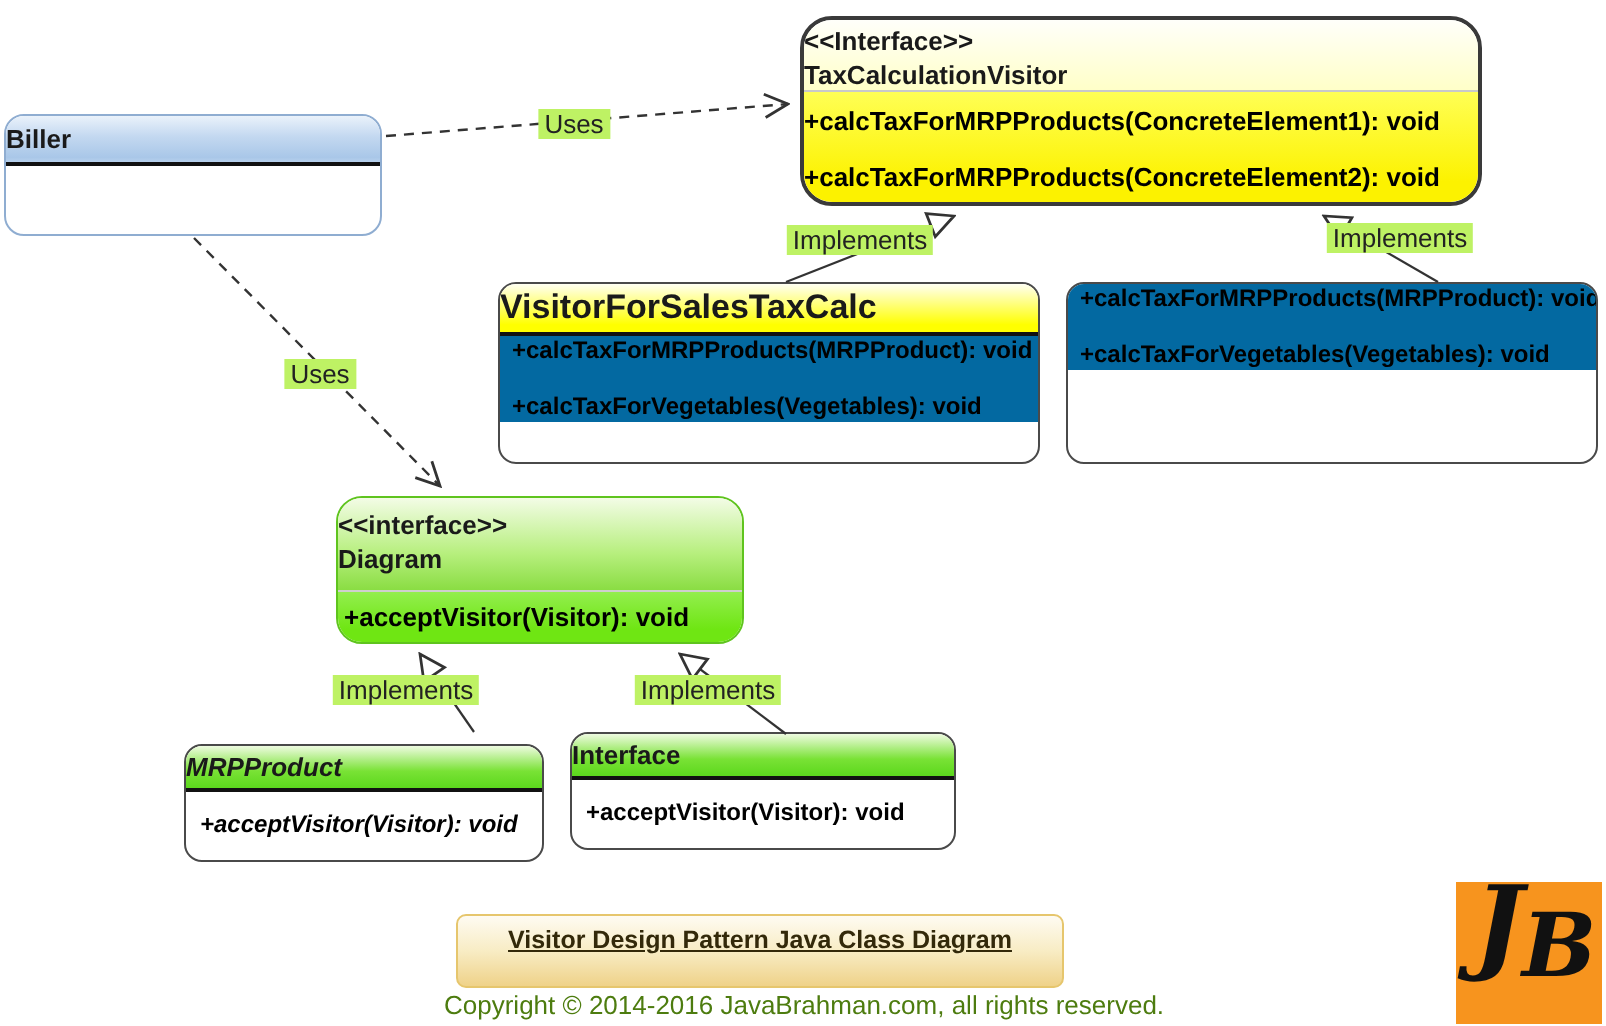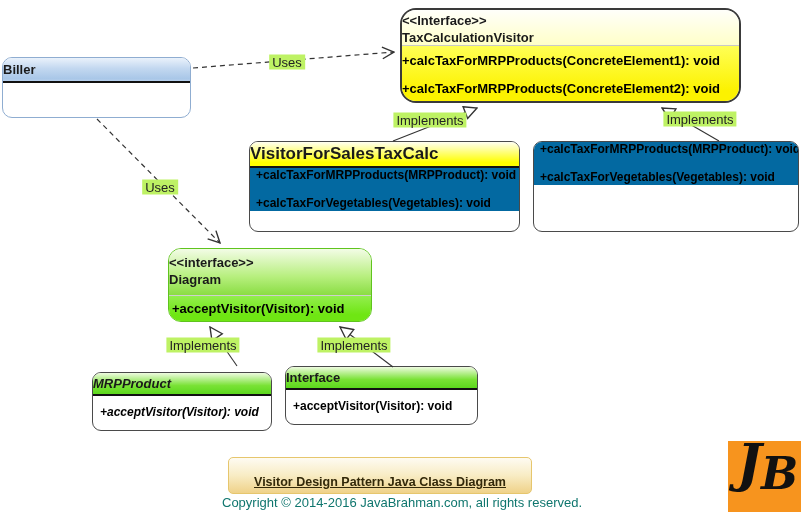--- a/index.html
+++ b/index.html
@@ -53,23 +53,23 @@
   
   .conn-label{position:absolute;transform:translate(-50%,-50%);background:#bef264;
     padding:0 3px;font-size:13px;color:#222;white-space:nowrap;z-index:5;}
 
   
   #wires{position:absolute;left:0;top:0;z-index:4;pointer-events:none;}
 
   
   #banner{position:absolute;left:228px;top:457px;width:304px;height:37px;box-sizing:border-box;
     background:linear-gradient(#fefbf2,#f8ecc4 50%,#efd289);border:1px solid #e6c66d;border-radius:5px;
-    display:flex;align-items:flex-end;justify-content:center;padding-bottom:4px;}
+    display:flex;align-items:flex-end;justify-content:center;padding-bottom:16px;}
   #banner a{font-size:12.5px;font-weight:bold;color:#33290a;text-decoration:underline;white-space:nowrap;}
-  #copyright{position:absolute;left:222px;top:495px;font-size:13px;color:#0f766e;white-space:nowrap;}
+  #copyright{position:absolute;left:222px;top:495px;font-size:13px;color:#4d7c0f;white-space:nowrap;}
 
   
   #logo{position:absolute;left:728px;top:441px;width:73px;height:71px;background:#f7941e;overflow:hidden;}
   #logo .lj,#logo .lb{position:absolute;color:#111;font-family:"DejaVu Serif",serif;font-style:italic;font-weight:bold;}
   #logo .lj{left:9px;top:-9px;font-size:52px;}
   #logo .lb{left:33px;top:7px;font-size:44px;}
 </style>
 </head>
 <body>
 

